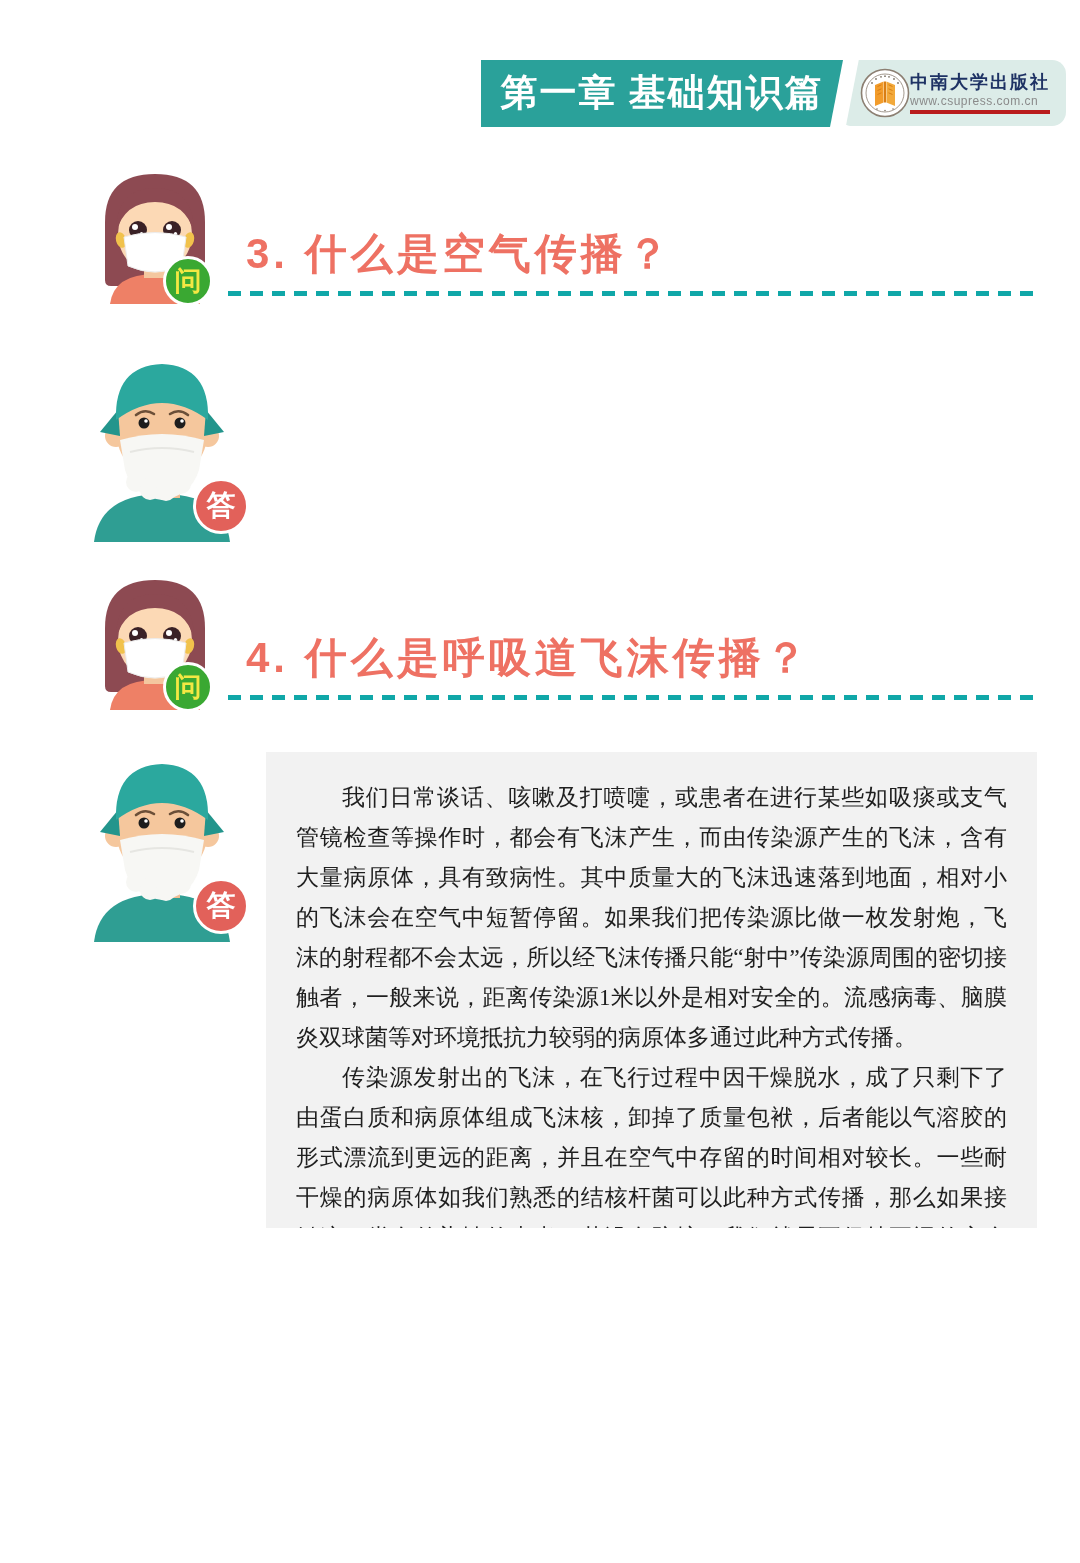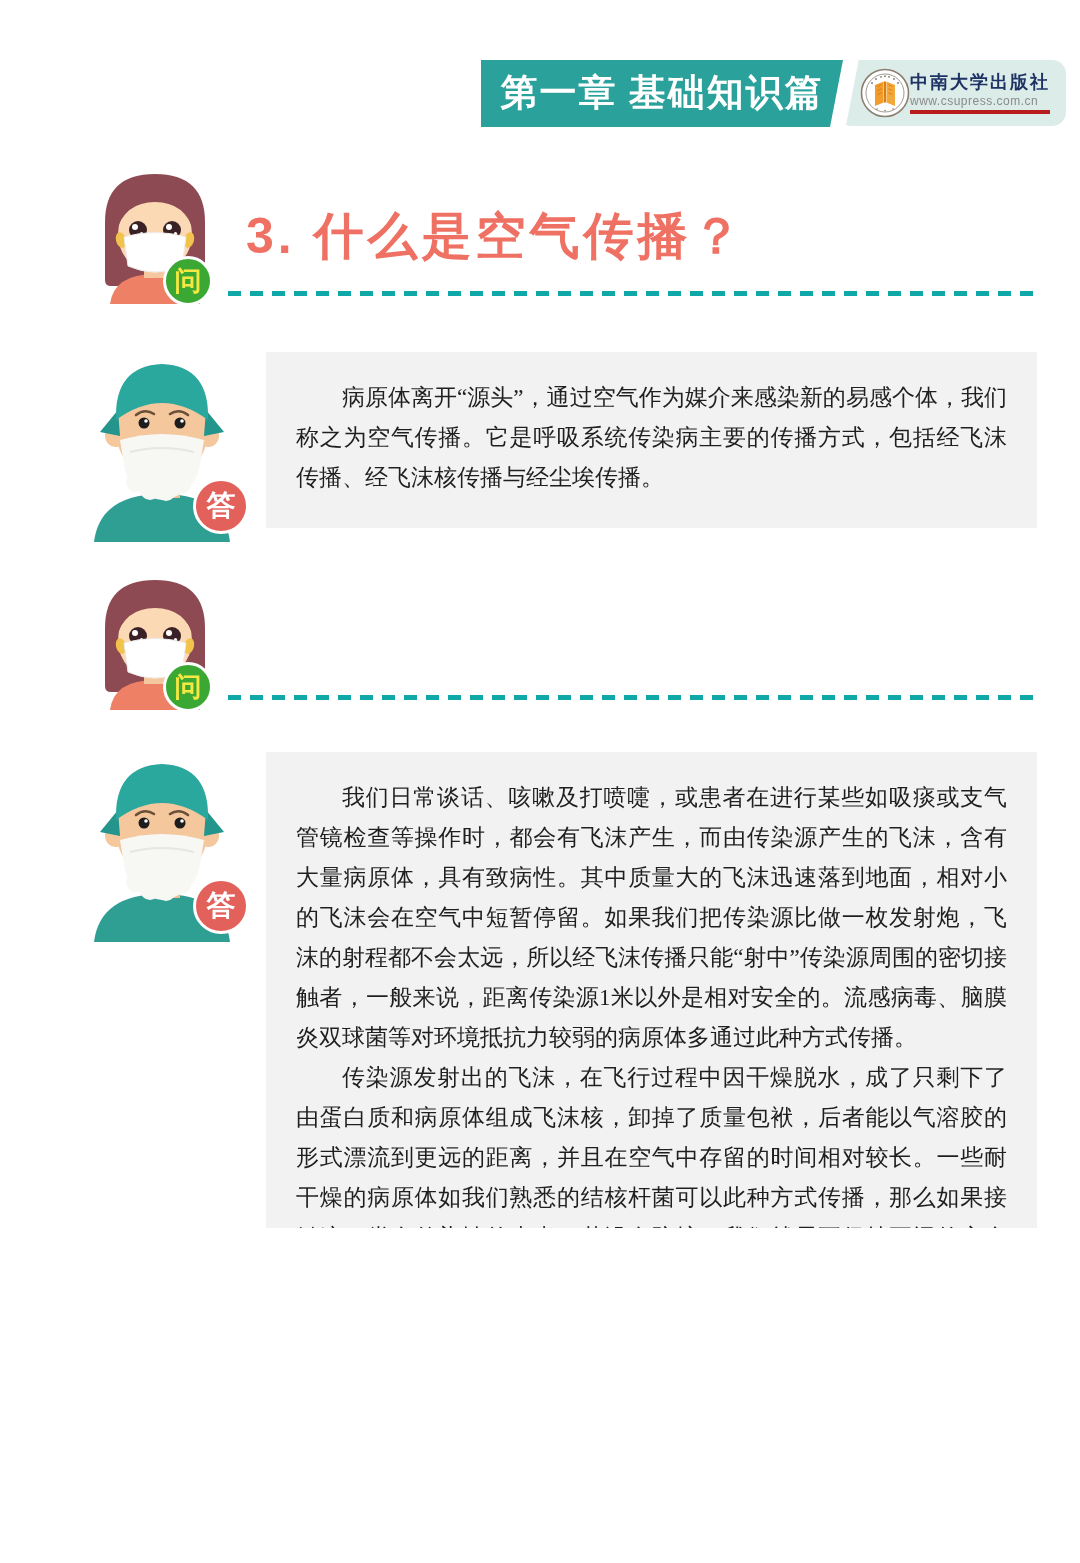--- a/index.html
+++ b/index.html
@@ -46,23 +46,24 @@
   }
   
   .avatar{position:absolute;}
   .badge{
     position:absolute;border-radius:50%;display:flex;align-items:center;
     justify-content:center;font-weight:bold;border:3px solid #ffffff;
   }
   .badge-q{width:50px;height:50px;background:var(--green);color:var(--qyellow);font-size:27px;}
   .badge-a{width:56px;height:56px;background:var(--salmon);color:#ffffff;font-size:29px;}
   .q-title{
-    position:absolute;color:var(--coral);font-weight:bold;font-size:50px;
+    position:absolute;color:var(--coral);font-weight:bold;font-size:42px;
     letter-spacing:4px;white-space:nowrap;
     font-family:"Liberation Sans","DejaVu Sans",sans-serif;
+    margin-top:23px;
   }
   .dash-line{
     position:absolute;height:5px;
     background:repeating-linear-gradient(90deg,var(--dash) 0 13px,transparent 13px 22px);
   }
   .answer-box{
     position:absolute;left:266px;width:771px;background:var(--box);
     padding:26px 30px 28px 30px;
     font-family:"Liberation Serif","DejaVu Serif",serif;
     font-size:23px;line-height:40px;color:var(--ink);text-align:justify;
@@ -138,23 +139,20 @@
     <circle cx="77" cy="67" r="3" fill="#ffffff"></circle>
     <circle cx="83.5" cy="73.5" r="1.6" fill="#ffffff"></circle>
     <path d="M32,77 Q63,68 94,77 L90,106 Q63,118 36,106 Z" fill="#ffffff" stroke="#ececec" stroke-width="1"></path>
   </svg>
   <div class="badge badge-q" style="left:163px;top:256px">
     <span>问</span>
   </div>
   <div class="q-title" style="left:246px;top:203px">3. 什么是空气传播？</div>
   <div class="dash-line" style="left:228px;top:291px;width:808px"></div>
 
-  <div class="answer-box" style="top:352px;min-height:176px">
-    <p>病原体离开“源头”，通过空气作为媒介来感染新的易感个体，我们称之为空气传播。它是呼吸系统传染病主要的传播方式，包括经飞沫传播、经飞沫核传播与经尘埃传播。</p>
-  </div>
   <svg class="avatar" style="left:86px;top:348px" width="152" height="194" viewBox="0 0 152 194">
     <path d="M8,194 Q14,146 76,146 Q138,146 144,194 Z" fill="#2f9e93"></path>
     <path d="M58,116 h36 v34 h-36 z" fill="#efbd93"></path>
     <path d="M58,116 h36 v10 q-18,9 -36,0 z" fill="#e3a97e"></path>
     <circle cx="30" cy="88" r="11" fill="#f5c79d"></circle>
     <circle cx="122" cy="88" r="11" fill="#f5c79d"></circle>
     <ellipse cx="76" cy="82" rx="46" ry="50" fill="#f5c79d"></ellipse>
     <path d="M32,62 L14,84 L34,88 Z" fill="#23958c"></path>
     <path d="M120,62 L138,84 L118,88 Z" fill="#23958c"></path>
     <path d="M30,72 Q28,18 76,16 Q124,18 122,72 Q99,55 76,55 Q53,55 30,72 Z" fill="#2ba89e"></path>
@@ -189,20 +187,21 @@
     <circle cx="43" cy="67" r="3" fill="#ffffff"></circle>
     <circle cx="49.5" cy="73.5" r="1.6" fill="#ffffff"></circle>
     <circle cx="80" cy="70" r="9" fill="#3a2126"></circle>
     <circle cx="77" cy="67" r="3" fill="#ffffff"></circle>
     <circle cx="83.5" cy="73.5" r="1.6" fill="#ffffff"></circle>
     <path d="M32,77 Q63,68 94,77 L90,106 Q63,118 36,106 Z" fill="#ffffff" stroke="#ececec" stroke-width="1"></path>
   </svg>
   <div class="badge badge-q" style="left:163px;top:662px">
     <span>问</span>
   </div>
+  <div class="q-title" style="left:246px;top:607px">4. 什么是呼吸道飞沫传播？</div>
   <div class="dash-line" style="left:228px;top:695px;width:808px"></div>
 
   <div class="answer-box" style="top:752px;min-height:656px">
     <p>我们日常谈话、咳嗽及打喷嚏，或患者在进行某些如吸痰或支气管镜检查等操作时，都会有飞沫产生，而由传染源产生的飞沫，含有大量病原体，具有致病性。其中质量大的飞沫迅速落到地面，相对小的飞沫会在空气中短暂停留。如果我们把传染源比做一枚发射炮，飞沫的射程都不会太远，所以经飞沫传播只能“射中”传染源周围的密切接触者，一般来说，距离传染源1米以外是相对安全的。流感病毒、脑膜炎双球菌等对环境抵抗力较弱的病原体多通过此种方式传播。</p>
     <p>传染源发射出的飞沫，在飞行过程中因干燥脱水，成了只剩下了由蛋白质和病原体组成飞沫核，卸掉了质量包袱，后者能以气溶胶的形式漂流到更远的距离，并且在空气中存留的时间相对较长。一些耐干燥的病原体如我们熟悉的结核杆菌可以此种方式传播，那么如果接触这一类有传染性的患者，若没有防护，我们就需要保持更远的安全距离了。另外，传染源发射出的较大的飞沫或分泌物落于地面，风干后形成含有病原体的尘埃，易感个体吸入后也会造成感染。其中结核杆菌和炭疽杆菌芽孢等对环境抵抗力较强的病原体，常经此方式传播。</p>
   </div>
   <svg class="avatar" style="left:86px;top:748px" width="152" height="194" viewBox="0 0 152 194">
     <path d="M8,194 Q14,146 76,146 Q138,146 144,194 Z" fill="#2f9e93"></path>
     <path d="M58,116 h36 v34 h-36 z" fill="#efbd93"></path>
     <path d="M58,116 h36 v10 q-18,9 -36,0 z" fill="#e3a97e"></path>

